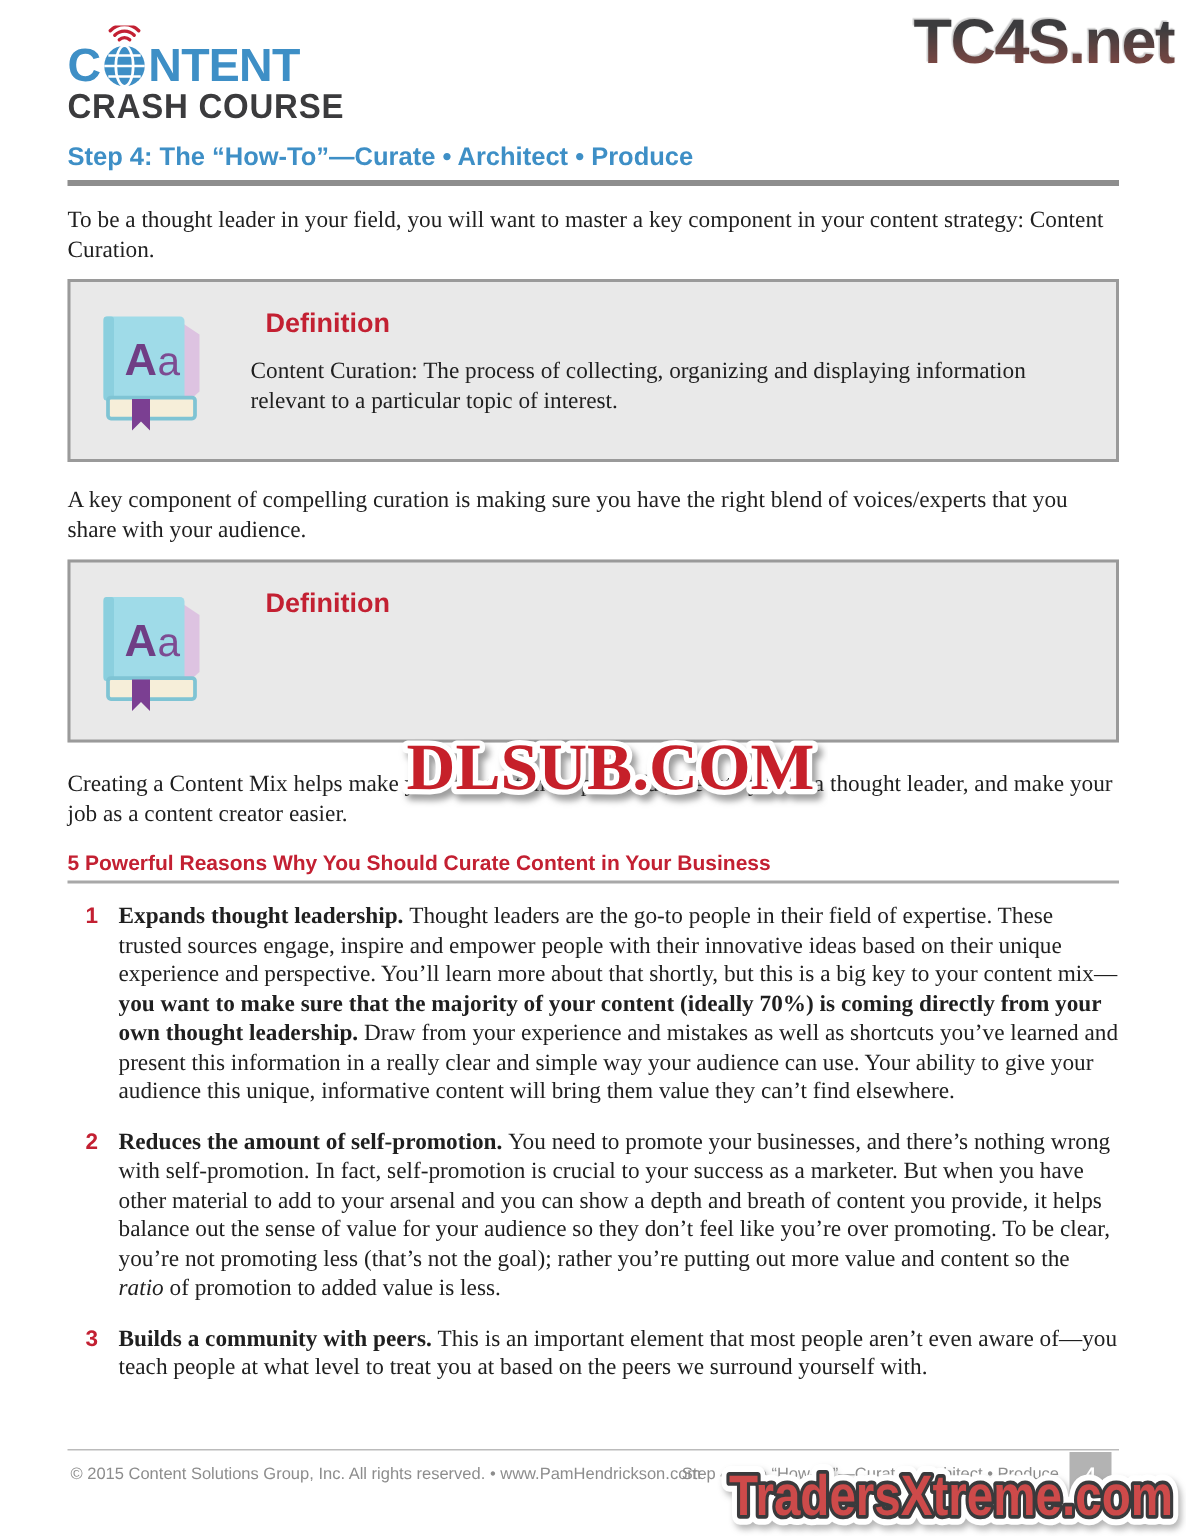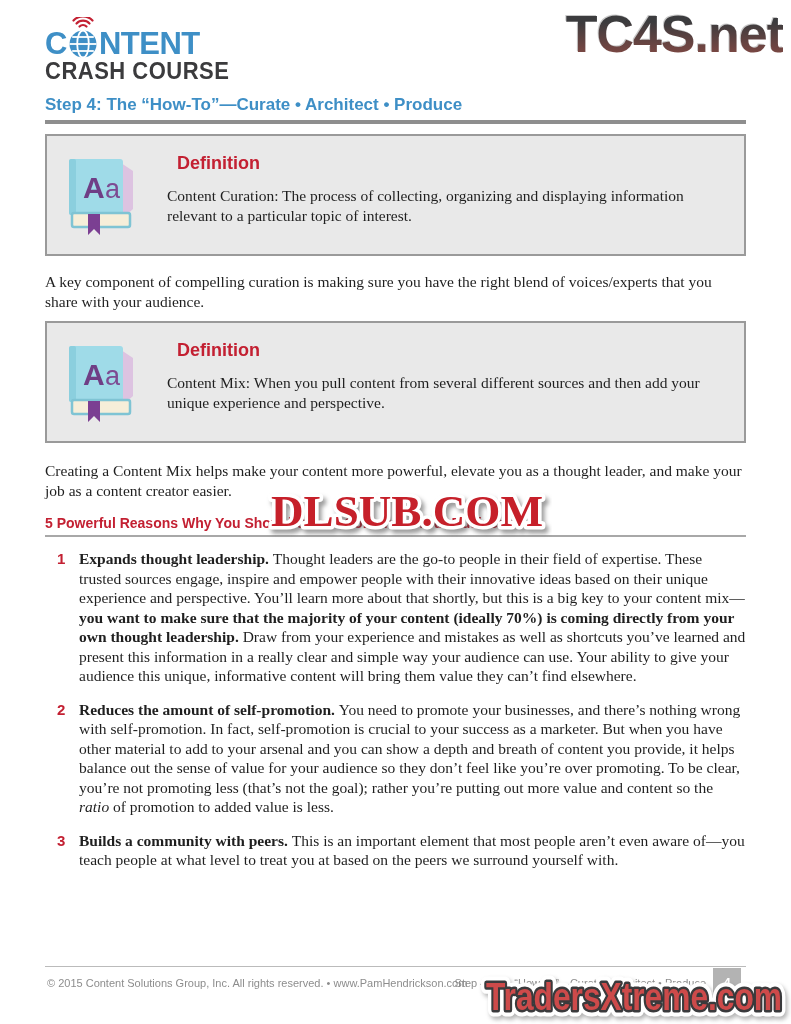--- a/index.html
+++ b/index.html
@@ -19,21 +19,21 @@
   .logo-block { margin-top:17px; line-height:1; }
   .logo-line1 { display:flex; align-items:flex-end; font-family:"Liberation Sans",sans-serif;
     font-weight:bold; font-size:31px; letter-spacing:-0.5px; color:#3e8fc6; }
   .logo-line1 .globe-wrap { width:30px; height:42px; position:relative; margin:0 1px; }
   .logo-line2 { font-family:"Liberation Sans",sans-serif; font-weight:bold; font-size:22px;
     letter-spacing:0.5px; color:#3b3b3d; margin-top:1px; transform:scaleY(1.05); transform-origin:left top; }
 
   
   .wm-top {
     position:absolute; top:4px; right:8px;
-    font-family:"Liberation Sans",sans-serif; font-weight:bold; font-size:52px; letter-spacing:-1px;
+    font-family:"Liberation Sans",sans-serif; font-weight:bold; font-size:42px; letter-spacing:-1px;
     background:linear-gradient(#3c3c3e 30%, #8a4a44 95%);
     -webkit-background-clip:text; background-clip:text; color:transparent;
     filter:drop-shadow(1px 1px 0 rgba(255,255,255,0.85)) drop-shadow(-1px -1px 0 rgba(120,120,120,0.4));
   }
 
   
   .step-heading { margin-top:13px; font-family:"Liberation Sans",sans-serif; font-weight:bold;
     font-size:17px; color:#3e8fc6; }
   .page-title { margin-top:3px; font-family:"Liberation Sans",sans-serif; font-weight:bold;
     font-size:25px; color:#c32032; }
@@ -110,20 +110,21 @@
           </svg>
         </span>
         <span>NTENT</span>
       </div>
       <div class="logo-line2">CRASH COURSE</div>
     </div>
 
     <div class="step-heading">Step 4: The “How-To”—Curate • Architect • Produce</div>
     <div class="title-rule"></div>
 
+    <p class="para">To be a thought leader in your field, you will want to master a key component in your content strategy: Content Curation.</p>
 
     <div class="defbox">
       <svg class="book" viewBox="0 0 84 86">
         <polygon points="60,12 72,20 72,58 54,74 54,12" fill="#ddc3e1"></polygon>
         <rect x="8" y="8" width="54" height="56" rx="3" fill="#9fdbe8"></rect>
         <rect x="8" y="8" width="7" height="56" rx="2" fill="#8bcfde"></rect>
         <text x="22" y="47" font-family="Liberation Sans, sans-serif" font-weight="bold" font-size="30" fill="#6f3e85">A</text>
         <text x="44" y="47" font-family="Liberation Sans, sans-serif" font-size="27" fill="#7d4b92">a</text>
         <rect x="11" y="62" width="58" height="14" rx="2" fill="#f6eed9" stroke="#7fc4d4" stroke-width="2.5"></rect>
         <polygon points="27,63 39,63 39,84 33,78 27,84" fill="#7b3f92"></polygon>
@@ -141,21 +142,20 @@
         <polygon points="60,12 72,20 72,58 54,74 54,12" fill="#ddc3e1"></polygon>
         <rect x="8" y="8" width="54" height="56" rx="3" fill="#9fdbe8"></rect>
         <rect x="8" y="8" width="7" height="56" rx="2" fill="#8bcfde"></rect>
         <text x="22" y="47" font-family="Liberation Sans, sans-serif" font-weight="bold" font-size="30" fill="#6f3e85">A</text>
         <text x="44" y="47" font-family="Liberation Sans, sans-serif" font-size="27" fill="#7d4b92">a</text>
         <rect x="11" y="62" width="58" height="14" rx="2" fill="#f6eed9" stroke="#7fc4d4" stroke-width="2.5"></rect>
         <polygon points="27,63 39,63 39,84 33,78 27,84" fill="#7b3f92"></polygon>
       </svg>
       <div>
         <div class="def-title">Definition</div>
-        <div class="def-text"><span class="def-term">Content Mix:</span><span> When you pull content from several different sources and then add your unique experience and perspective.</span></div>
       </div>
     </div>
 
     <p class="para" style="margin-top:18px">Creating a Content Mix helps make your content more powerful, elevate you as a thought leader, and make your job as a content creator easier.</p>
 
     <div class="section-heading">5 Powerful Reasons Why You Should Curate Content in Your Business</div>
     <div class="section-rule"></div>
 
     <div class="reasons">
 

